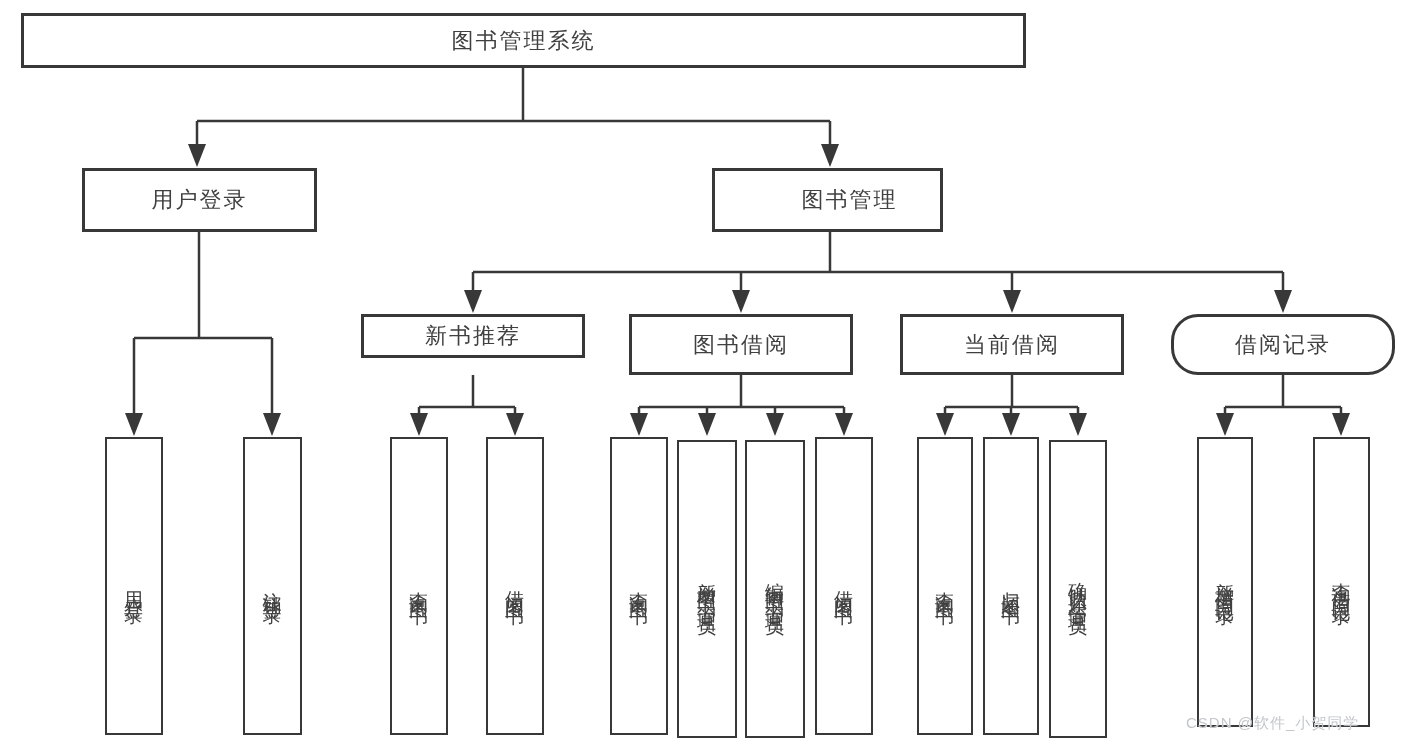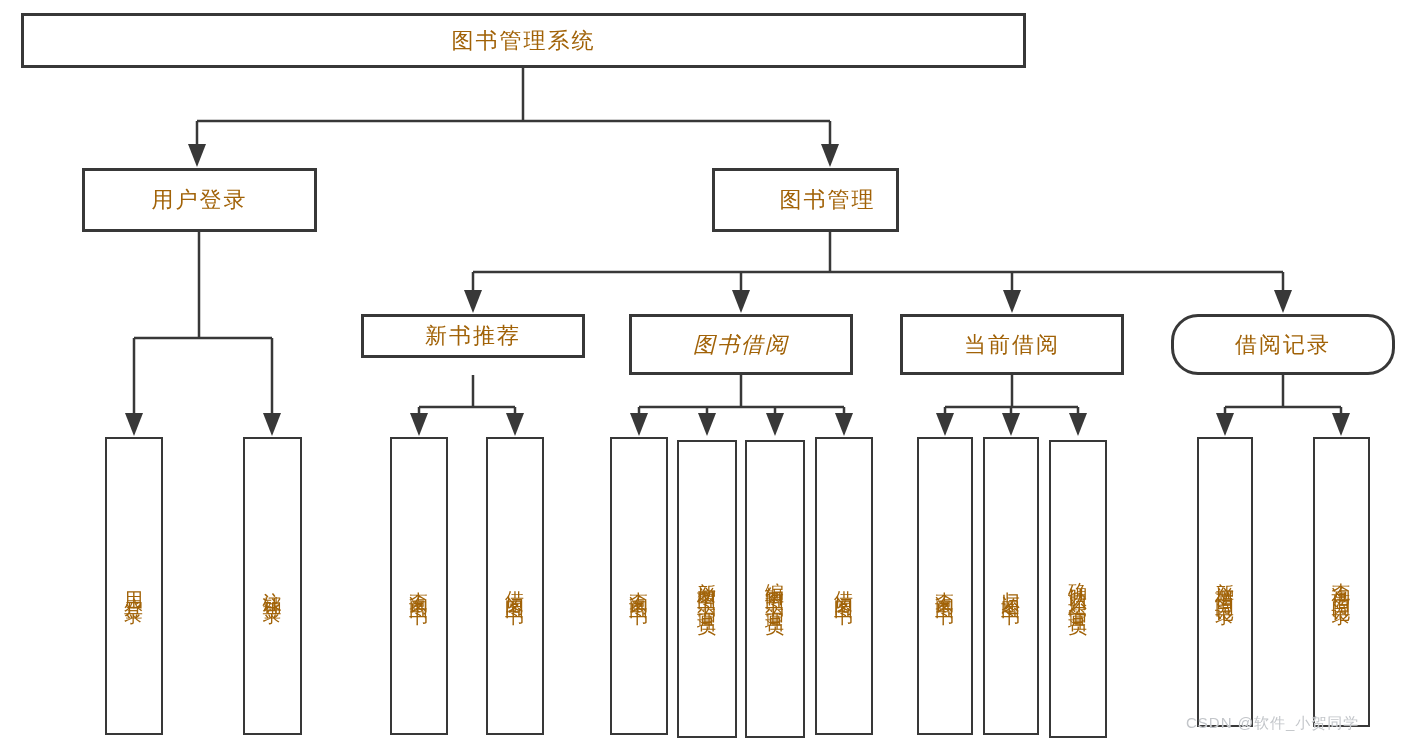--- a/index.html
+++ b/index.html
@@ -15,21 +15,21 @@
     position: absolute;
     left: 0; top: 0;
     width: 1405px; height: 747px;
     pointer-events: none;
   }
   .node {
     position: absolute;
     background: #ffffff;
     border: 3px solid #383838;
     box-sizing: border-box;
-    color: #a16207;
+    color: #404040;
     display: flex;
     align-items: center;
     justify-content: center;
   }
   .hbox {
     font-size: 22px;
     letter-spacing: 2px;
   }
   .vbox {
     border-width: 2.5px;
@@ -90,24 +90,24 @@
     <polygon points="936,413 954,413 945,436" fill="#383838"></polygon>
     <polygon points="1002,413 1020,413 1011,436" fill="#383838"></polygon>
     <polygon points="1069,413 1087,413 1078,436" fill="#383838"></polygon>
     <polygon points="1216,413 1234,413 1225,436" fill="#383838"></polygon>
     <polygon points="1332,413 1350,413 1341,436" fill="#383838"></polygon>
   </svg>
 
   <div class="node hbox" style="left:21px; top:13px; width:1005px; height:55px;">图书管理系统</div>
 
   <div class="node hbox" style="left:82px; top:168px; width:235px; height:64px;">用户登录</div>
-  <div class="node hbox" style="left:712px; top:168px; width:187px; height:64px;padding-left:44px;">图书管理</div>
+  <div class="node hbox" style="left:712px; top:168px; width:231px; height:64px;padding-left:44px;">图书管理</div>
 
   <div class="node hbox" style="left:361px; top:314px; width:224px; height:44px;">新书推荐</div>
-  <div class="node hbox" style="left:629px; top:314px; width:224px; height:61px;font-style:italic;">图书借阅</div>
+  <div class="node hbox" style="left:629px; top:314px; width:224px; height:61px;">图书借阅</div>
   <div class="node hbox" style="left:900px; top:314px; width:224px; height:61px;">当前借阅</div>
   <div class="node hbox" style="left:1171px; top:314px; width:224px; height:61px;border-radius:27px;">借阅记录</div>
 
   <div class="node vbox" style="left:105px; top:437px; width:58px; height:298px;">用户登录</div>
   <div class="node vbox" style="left:243px; top:437px; width:59px; height:298px;">注销登录</div>
 
   <div class="node vbox" style="left:390px; top:437px; width:58px; height:298px;">查询图书</div>
   <div class="node vbox" style="left:486px; top:437px; width:58px; height:298px;">借阅图书</div>
 
   <div class="node vbox" style="left:610px; top:437px; width:58px; height:298px;">查询图书</div>

